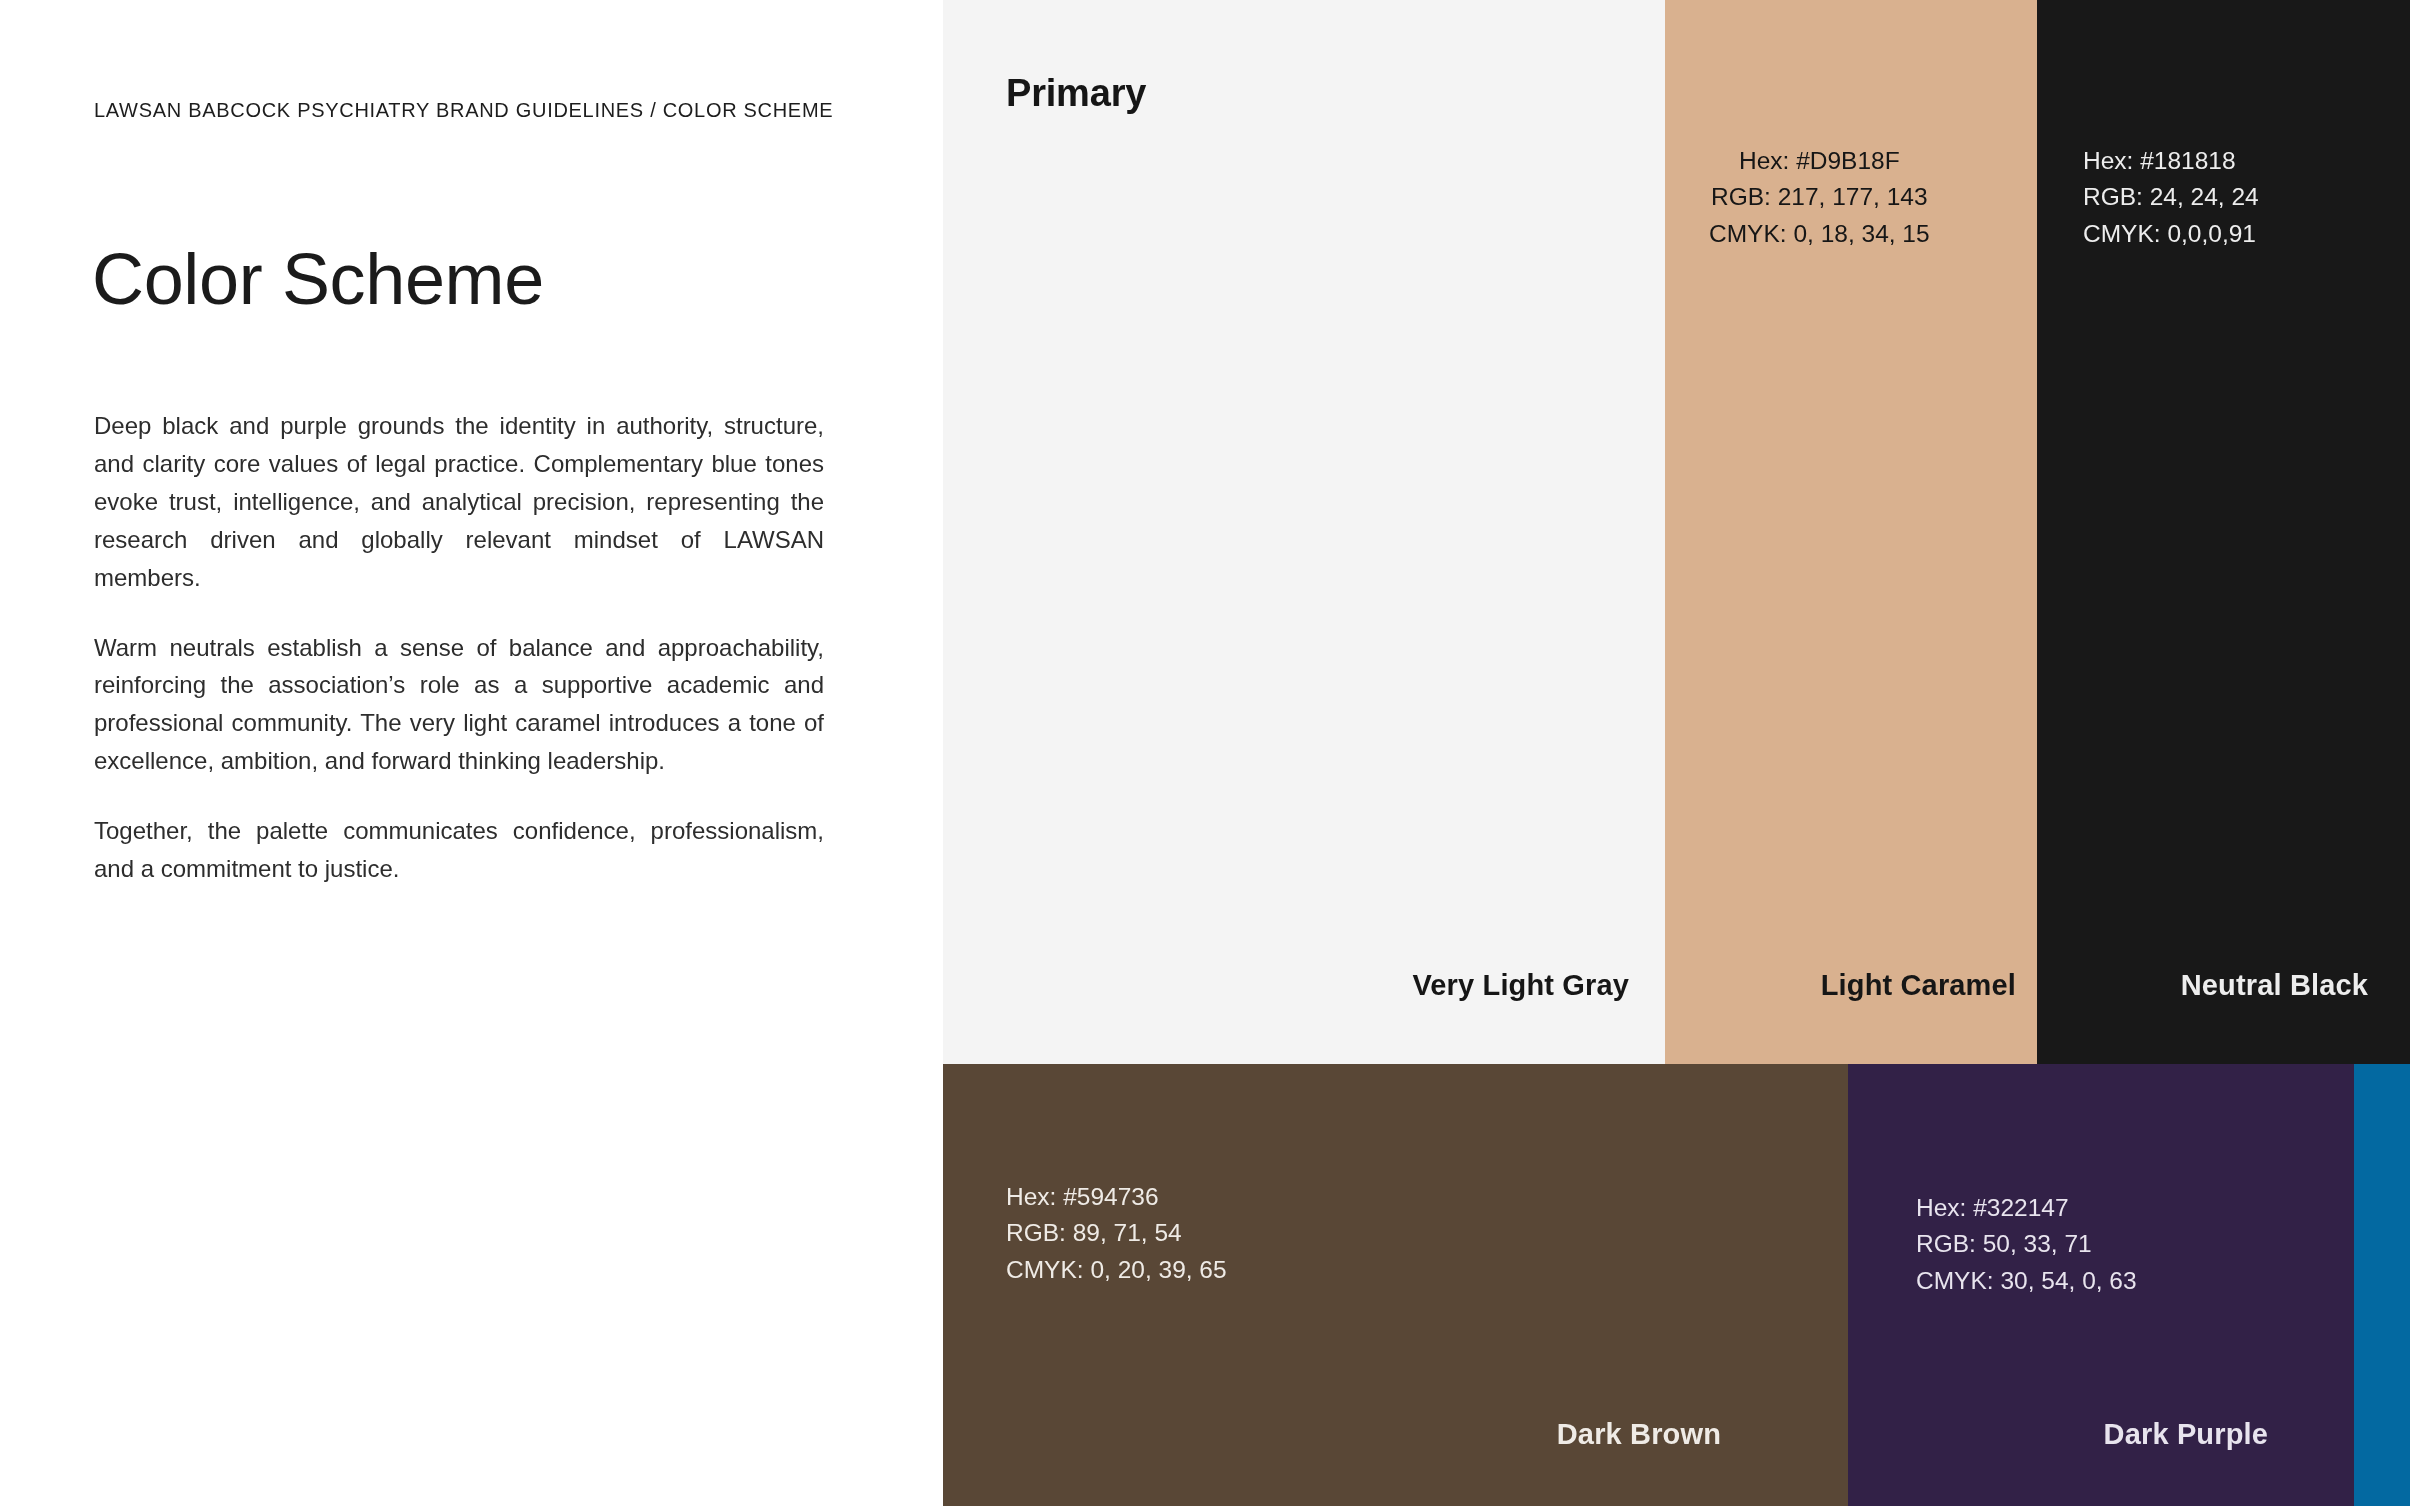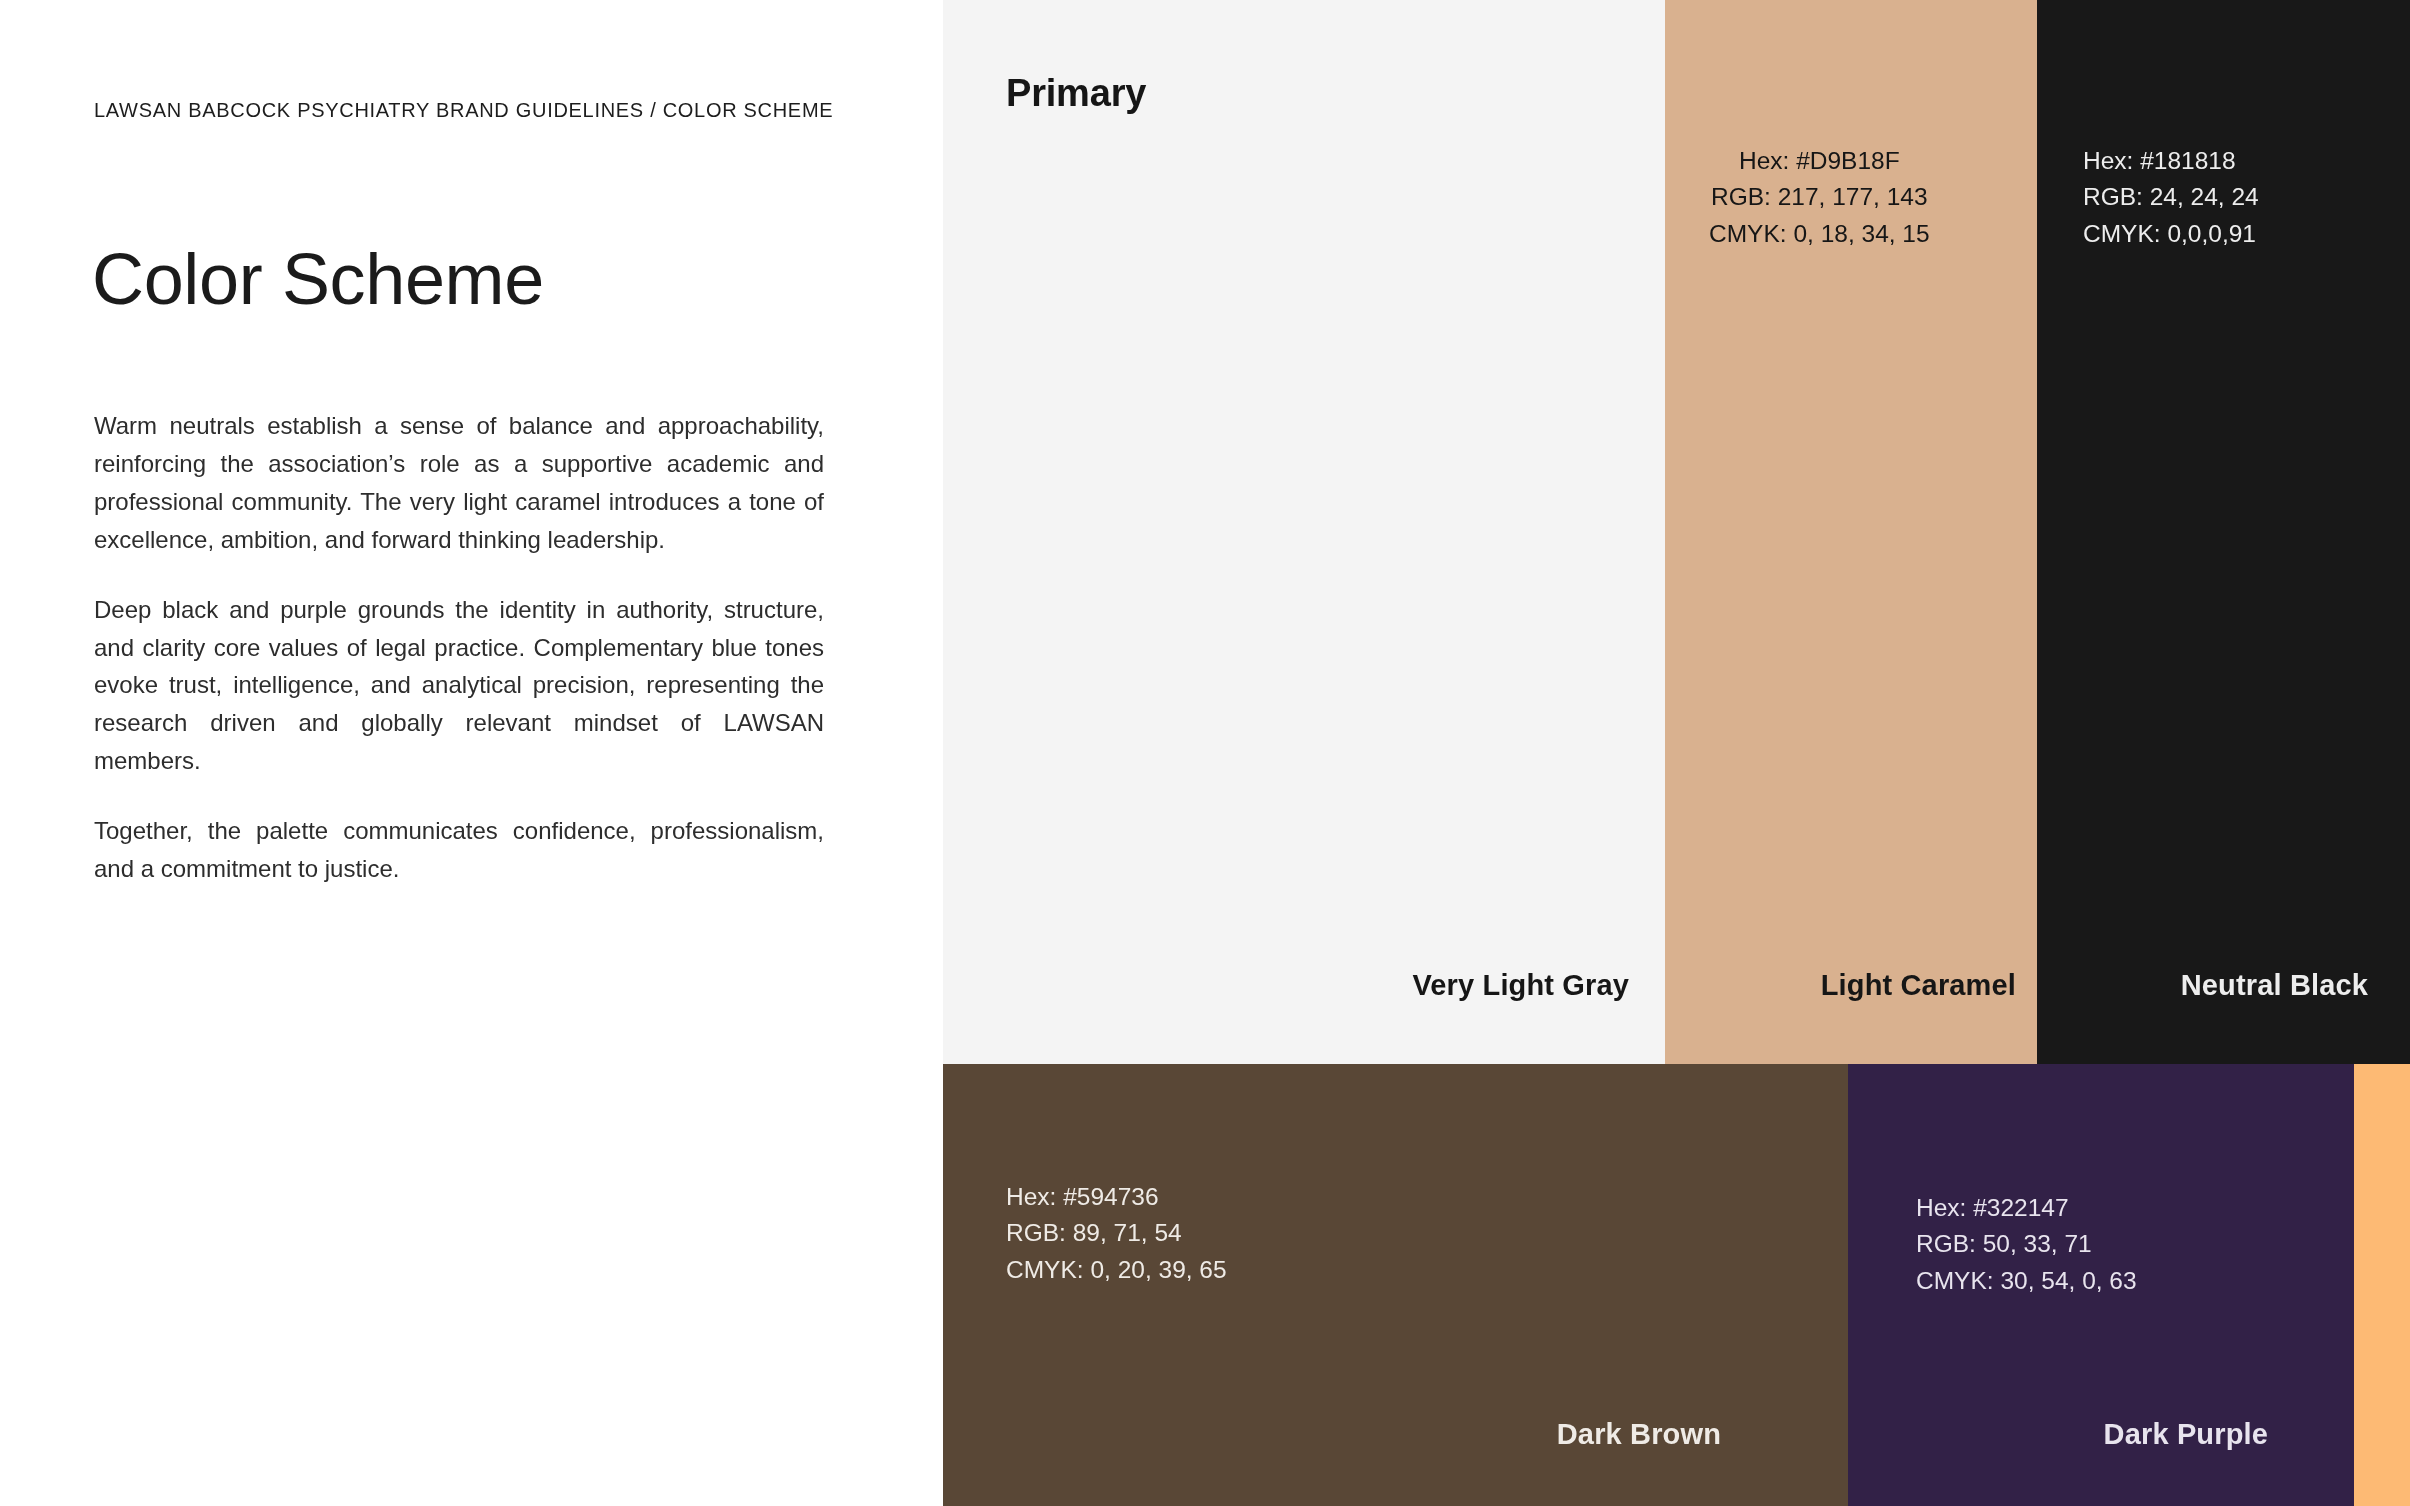--- a/index.html
+++ b/index.html
@@ -11,21 +11,21 @@
     overflow:hidden;
     background:#ffffff;
     font-family:"Liberation Sans", sans-serif;
     -webkit-font-smoothing:antialiased;
   }
 
   .page {
     position:relative;
     width:2411px;
     height:1507px;
-    background:#fdba74;
+    background:#0369a1;
   }
 
   
   .left-panel {
     position:absolute;
     left:0; top:0;
     width:943px;
     height:1507px;
     background:#ffffff;
   }
@@ -114,22 +114,22 @@
 
 <div class="page">
 
   <div class="left-panel">
 
     <div class="eyebrow">LAWSAN BABCOCK PSYCHIATRY BRAND GUIDELINES / COLOR SCHEME</div>
 
     <h1 class="page-title">Color Scheme</h1>
 
     <div class="body-copy">
+      <p>Deep black and purple grounds the identity in authority, structure, and clarity core values of legal practice. Complementary blue tones evoke trust, intelligence, and analytical precision, representing the research driven and globally relevant mindset of LAWSAN members.</p>
       <p>Warm neutrals establish a sense of balance and approachability, reinforcing the association’s role as a supportive academic and professional community. The very light caramel introduces a tone of excellence, ambition, and forward thinking leadership.</p>
-      <p>Deep black and purple grounds the identity in authority, structure, and clarity core values of legal practice. Complementary blue tones evoke trust, intelligence, and analytical precision, representing the research driven and globally relevant mindset of LAWSAN members.</p>
       <p>Together, the palette communicates confidence, professionalism, and a commitment to justice.</p>
     </div>
   </div>
 
   <div>
 
     <div class="swatch" id="swatch-gray" style="background-color: rgb(244, 244, 244); color: rgb(22, 22, 22);">
       <div class="section-heading" style="left:63px; top:72px;">Primary</div>
       <div class="swatch-name" style="right:36px; bottom:62px;">Very Light Gray</div>
     </div>

